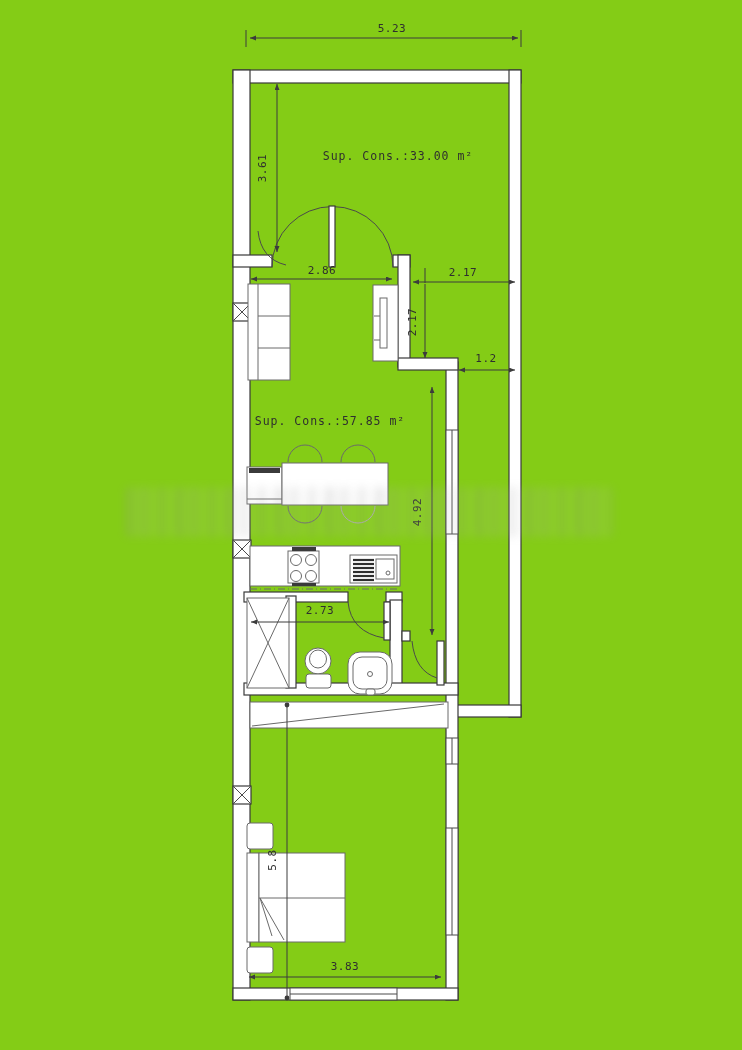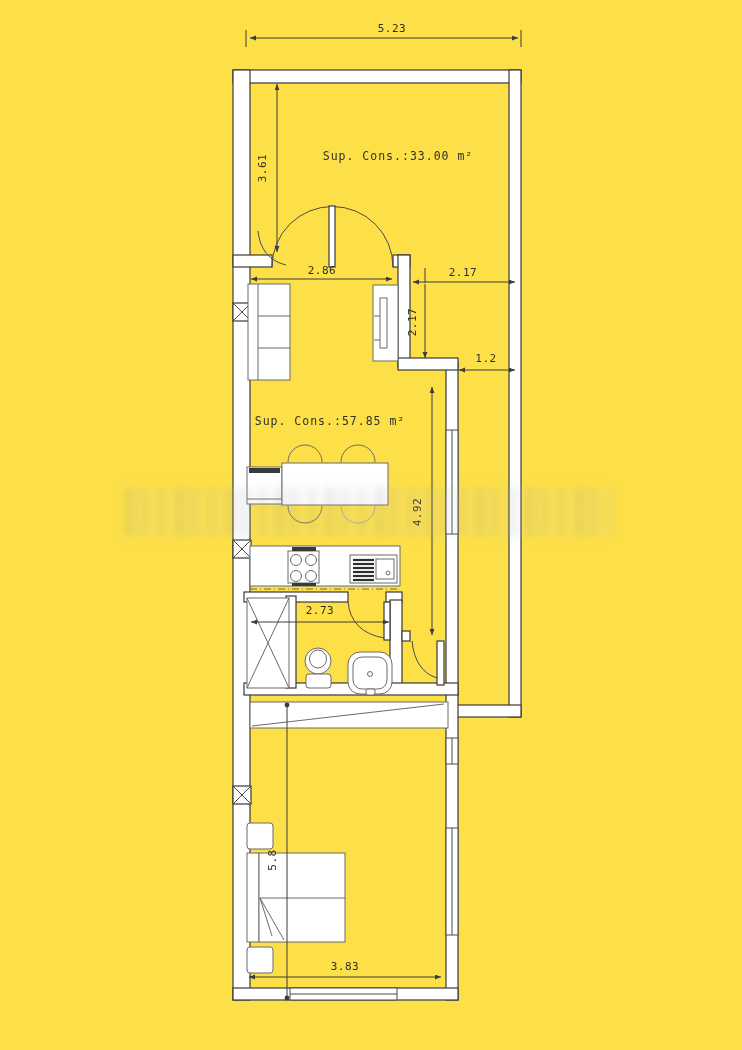--- a/index.html
+++ b/index.html
@@ -1,18 +1,18 @@
 <!DOCTYPE html>
 <html><head>
 <meta charset="utf-8">
 <style>
   html,body{margin:0;padding:0;background:#f6f6f4;}
   .canvas{
     position:relative;width:742px;height:1050px;margin:0 auto;
-    background:#fde047;overflow:hidden;
+    background:#84cc16;overflow:hidden;
     font-family:"DejaVu Sans Mono", monospace;
   }
   svg{position:absolute;left:0;top:0;}
   .wall{fill:#ffffff;stroke:#3a3a3a;stroke-width:1.2;}
   .win{fill:#ffffff;stroke:#4a4a4a;stroke-width:1;}
   .thin{fill:none;stroke:#4a4a4a;stroke-width:1;}
   .furn{fill:#ffffff;stroke:#6a6a6a;stroke-width:1;}
   .furnl{fill:none;stroke:#6a6a6a;stroke-width:1;}
   .furnfaded{fill:none;stroke:#aaaaaa;stroke-width:1;}
   .dark{fill:#3a3a3a;stroke:none;}

